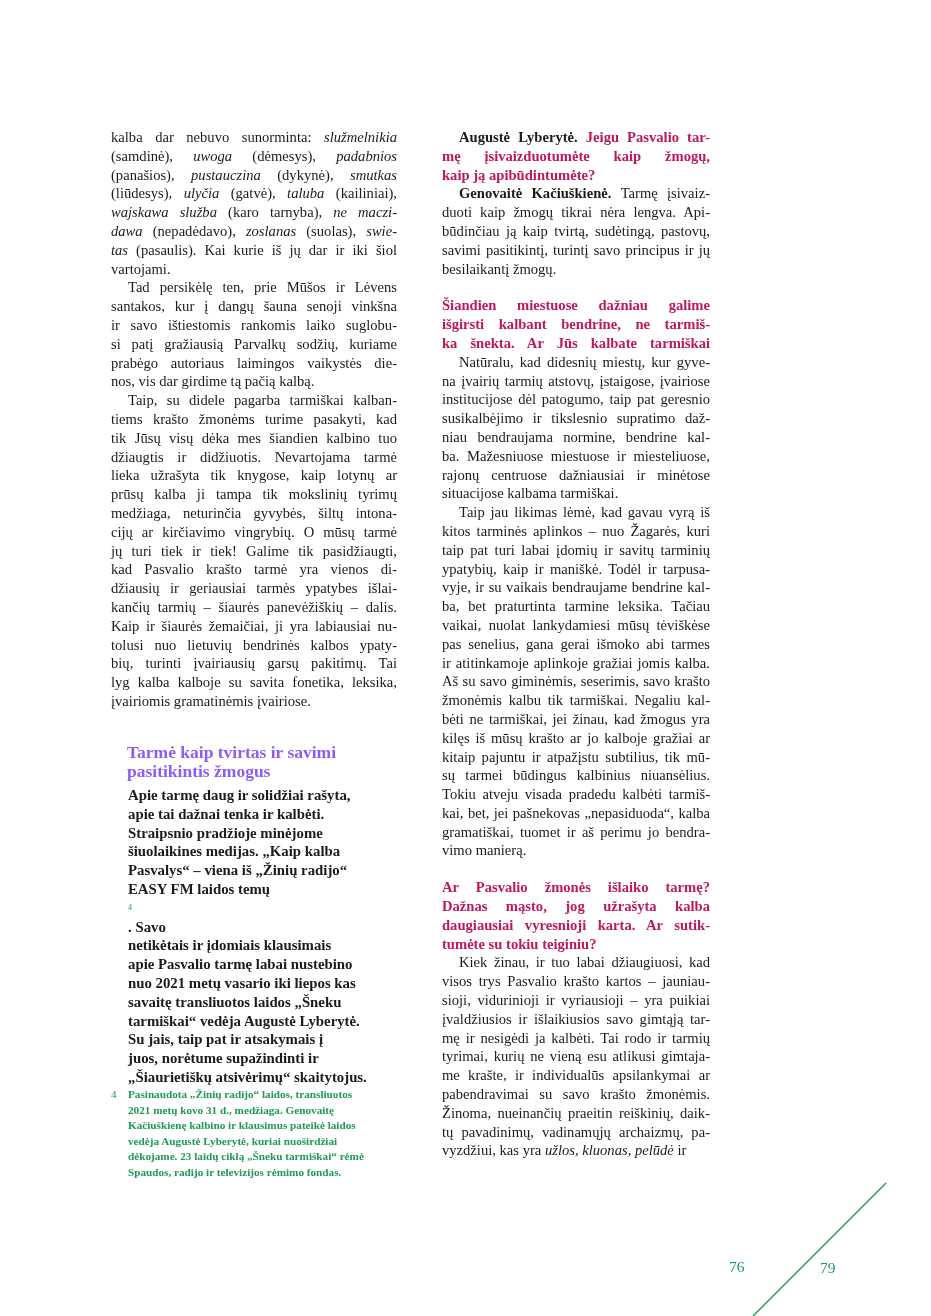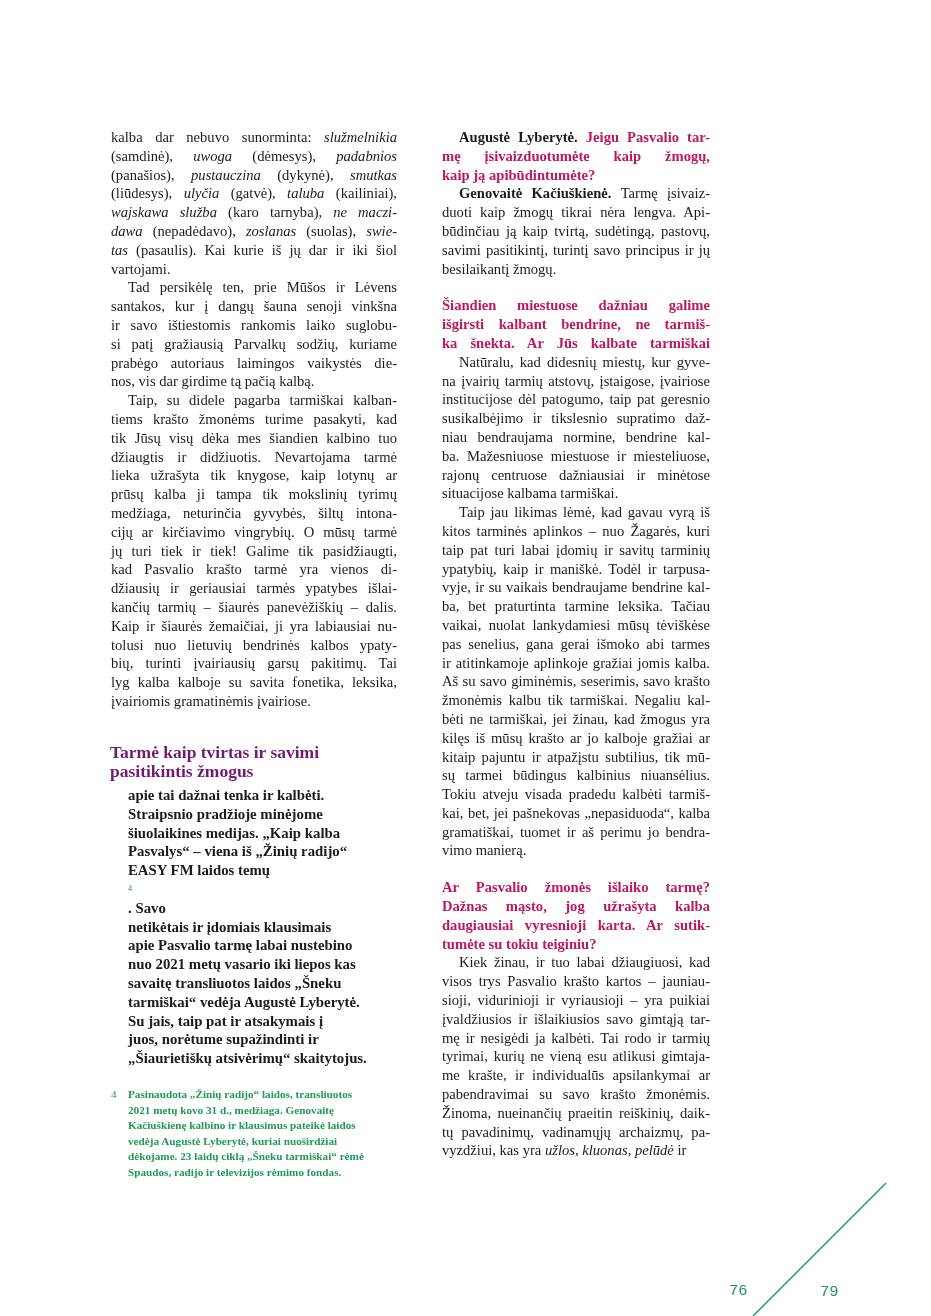--- a/index.html
+++ b/index.html
@@ -8,36 +8,36 @@
   .page { position: absolute; inset: 0; }
   .col { position: absolute; }
   .col-left { left: 111px; top: 128px; width: 286px; }
   .col-right { left: 442px; top: 128px; width: 268px; }
   .line { display: block; font-family: "Liberation Serif", serif; font-size: 14.6px;
           line-height: 18.8px; white-space: nowrap; text-align: justify; text-align-last: justify; height: 18.8px; }
   .line.last { text-align-last: left; }
   .line.indent { padding-left: 17px; }
   .it { font-style: italic; }
   .bold { font-weight: bold; }
-  .section-title { position: absolute; left: 110px; top: 728px; width: 270px;
-                   font-family: "Liberation Serif", serif; font-weight: bold; color: #701a75;
+  .section-title { position: absolute; left: 127px; top: 728px; width: 270px;
+                   font-family: "Liberation Serif", serif; font-weight: bold; color: #8b5cf6;
                    font-size: 17.5px; line-height: 19.5px; }
   .section-title span { display: block; }
   .lead { position: absolute; left: 128px; top: 786px; width: 272px;
           font-family: "Liberation Serif", serif; font-weight: bold; font-size: 14.8px; line-height: 18.8px; color: #1b1b1b; }
   .lead span { display: block; white-space: nowrap; }
   .footnote { position: absolute; left: 111px; top: 1087px; width: 290px; color: #1f9a55;
               font-family: "Liberation Serif", serif; font-size: 11.2px; line-height: 15.6px; }
   .footnote .fn-num { position: absolute; left: 0; top: 0; }
   .footnote .fn-text { margin-left: 17px; font-weight: bold; }
   .footnote .fn-text span { display: block; white-space: nowrap; }
   .q { color: #be185d; font-weight: bold; }
   .sup { color: #1f9a55; font-size: 8px; vertical-align: super; font-weight: normal; }
   .gap { height: 18px; display: block; }
-  .page-num { position: absolute; color: #1f9a55; font-family: Liberation Mono, monospace; font-size: 15.5px; margin-top: 24px; }
+  .page-num { position: absolute; color: #1f9a55; font-family: Liberation Serif, serif; font-size: 15.5px; }
   .pn-left { left: 729px; top: 1258px; }
   .pn-right { left: 820px; top: 1259px; }
   .diag { position: absolute; left: 0; top: 0; width: 931px; height: 1316px; pointer-events: none; }
 </style>
 </head>
 <body>
 
 <div class="page">
 
   <div class="col col-left" id="left-col">
@@ -79,20 +79,21 @@
         <span class="line last"><span>įvairiomis gramatinėmis įvairiose.</span></span>
       </div>
     </div>
 
   <h2 class="section-title">
     <span>Tarmė kaip tvirtas ir savimi</span>
     <span>pasitikintis žmogus</span>
   </h2>
 
   <div class="lead" id="lead">
+      <span>Apie tarmę daug ir solidžiai rašyta,</span>
       <span>apie tai dažnai tenka ir kalbėti.</span>
       <span>Straipsnio pradžioje minėjome</span>
       <span>šiuolaikines medijas. „Kaip kalba</span>
       <span>Pasvalys“ – viena iš „Žinių radijo“</span>
       <span>EASY FM laidos temų<span class="sup">4</span>. Savo</span>
       <span>netikėtais ir įdomiais klausimais</span>
       <span>apie Pasvalio tarmę labai nustebino</span>
       <span>nuo 2021 metų vasario iki liepos kas</span>
       <span>savaitę transliuotos laidos „Šneku</span>
       <span>tarmiškai“ vedėja Augustė Lyberytė.</span>

